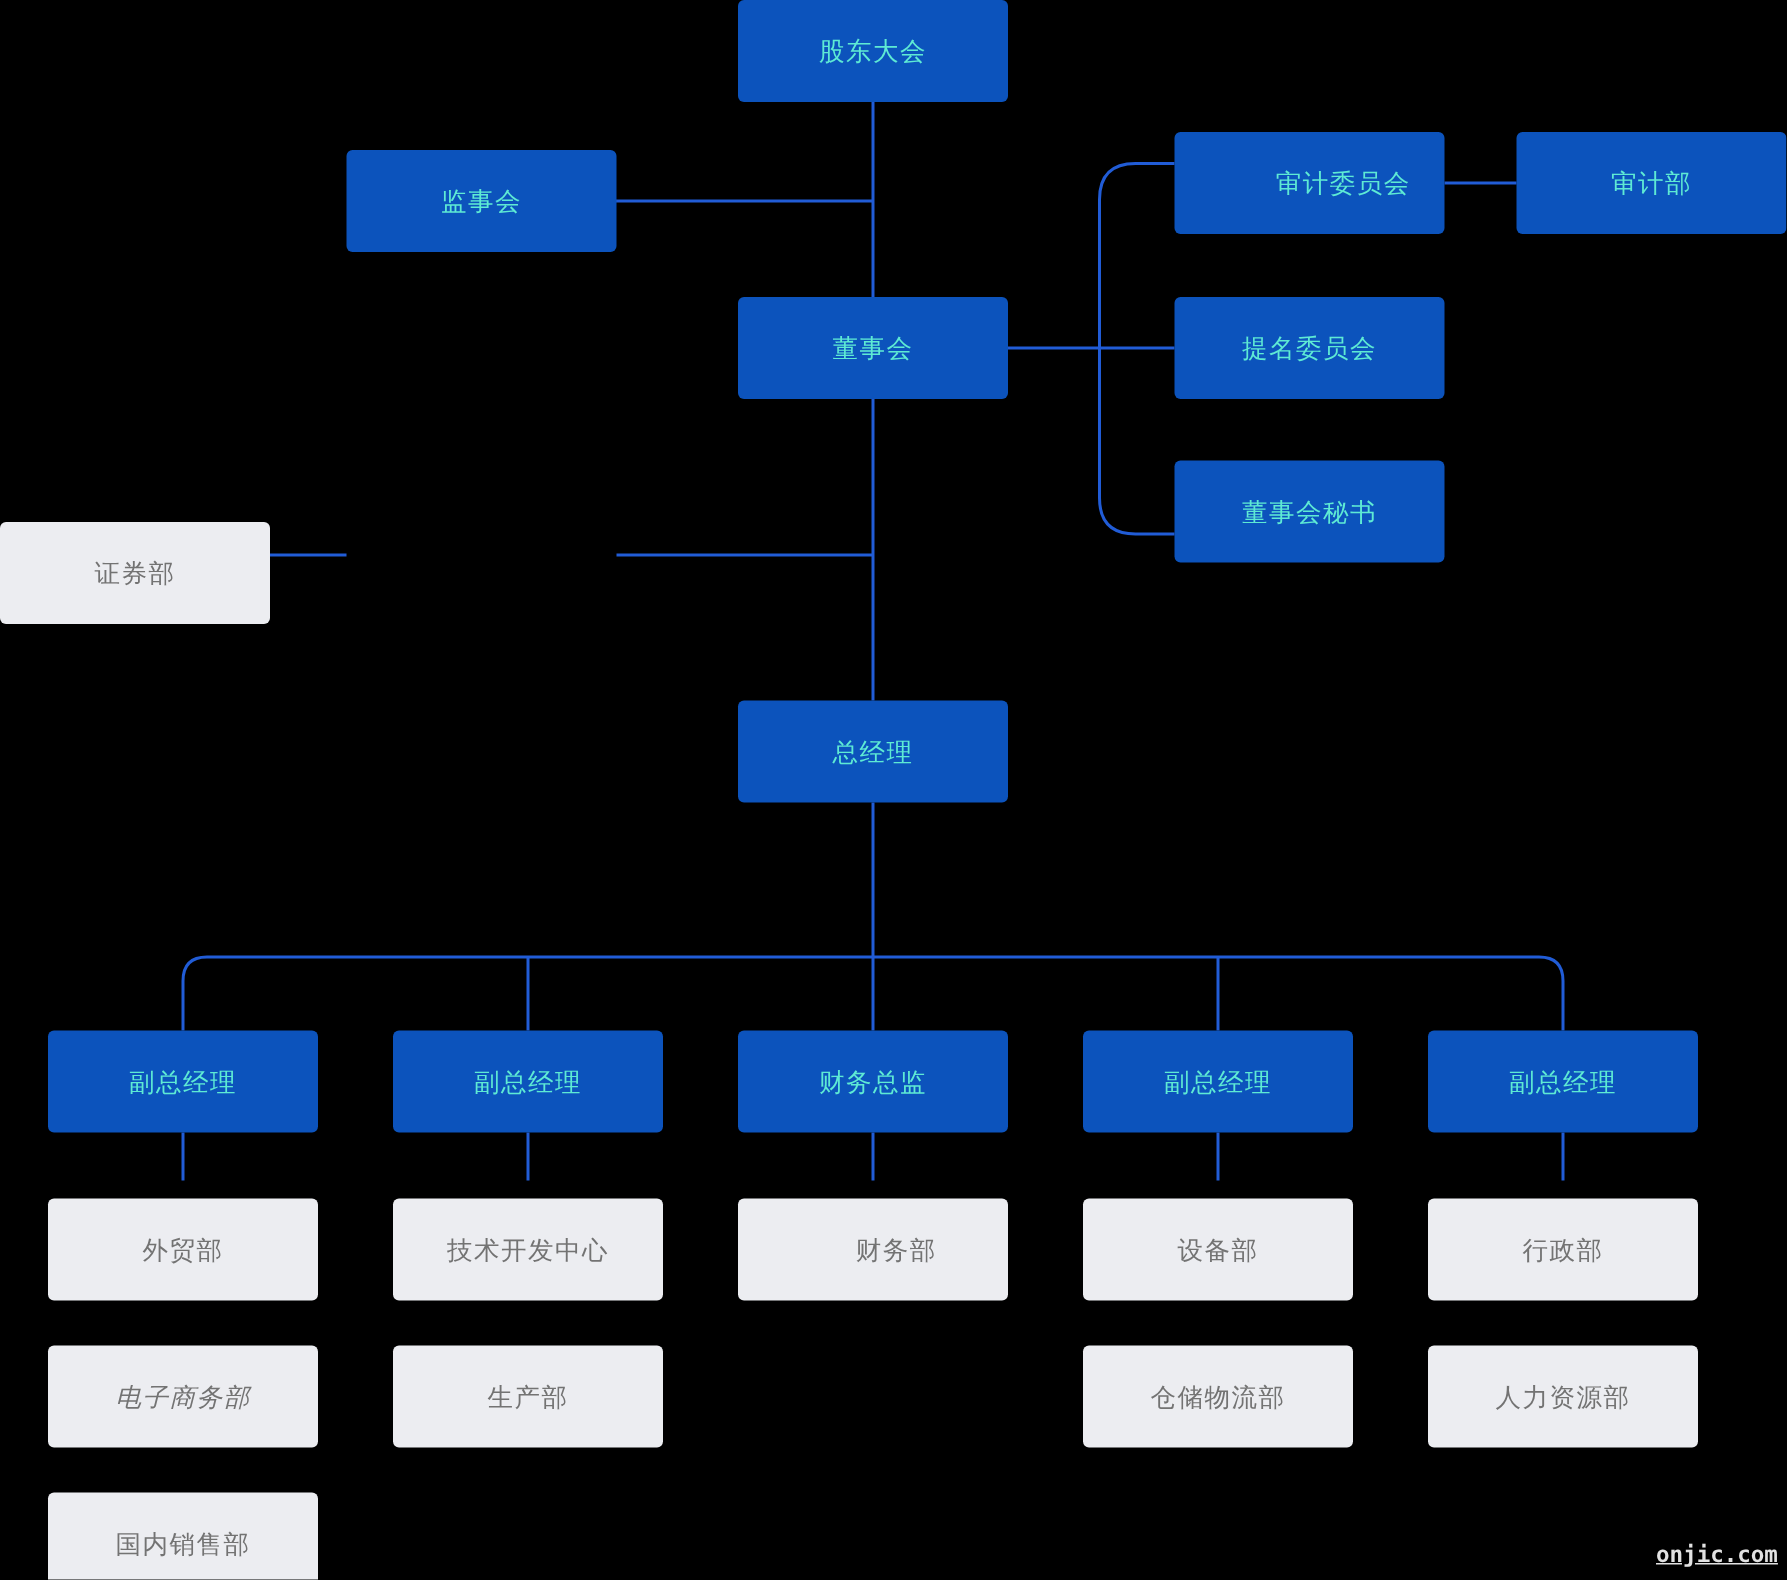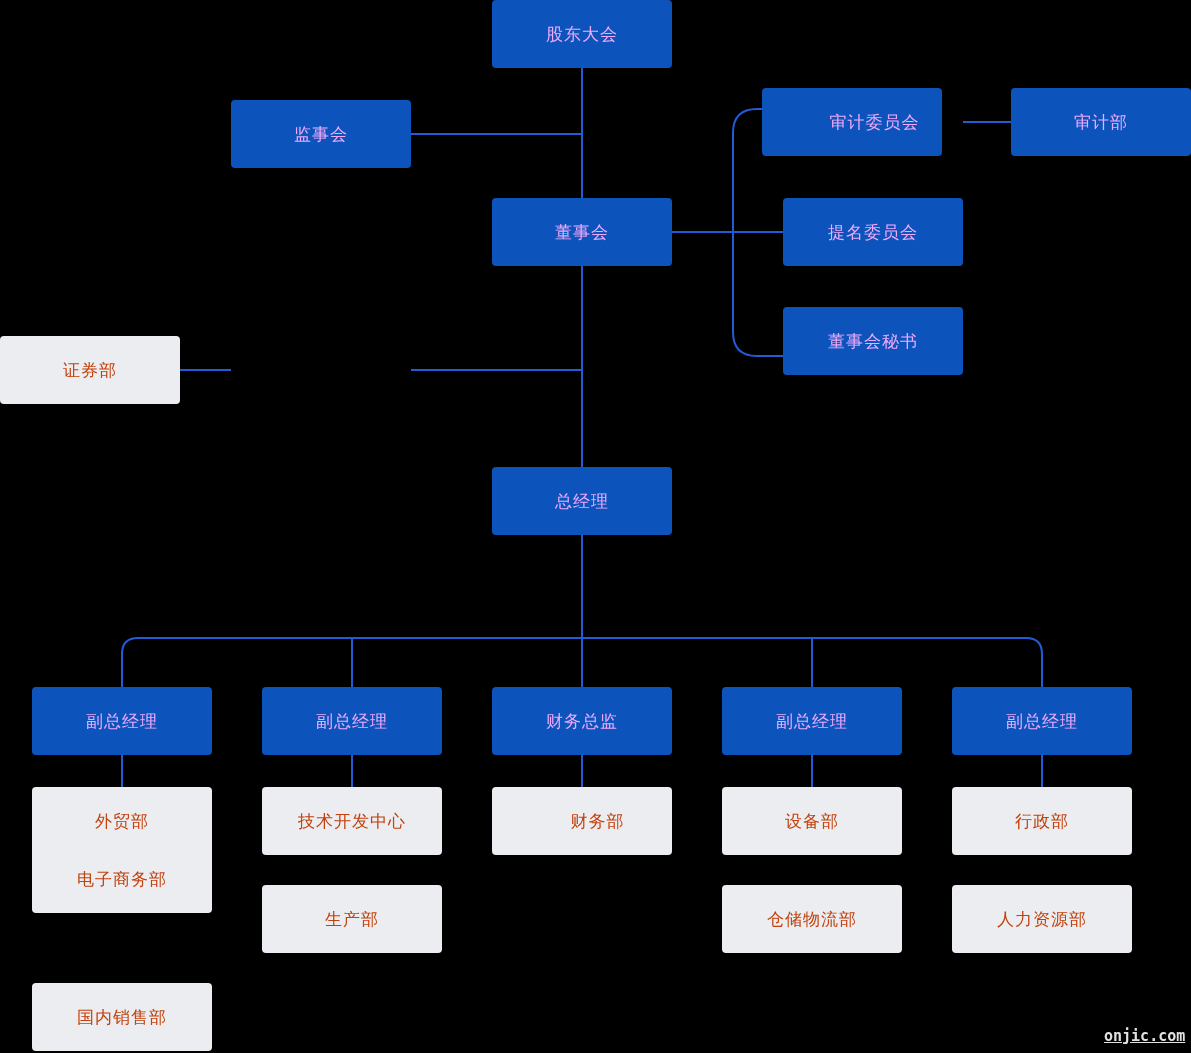--- a/index.html
+++ b/index.html
@@ -15,22 +15,22 @@
   .node{
     position:absolute;
     width:180px;height:68px;
     border-radius:4px;
     display:flex;align-items:center;justify-content:center;
     font-size:17px;letter-spacing:1px;
     z-index:2;
     box-sizing:border-box;
     white-space:nowrap;
   }
-  .node.blue{background:#0C53BC;color:#f0abfc;}
-  .node.gray{background:#ECEDF1;color:#c2410c;}
+  .node.blue{background:#0C53BC;color:#5eead4;}
+  .node.gray{background:#ECEDF1;color:#737373;margin-top:12px;}
   #watermark{
     position:absolute;
     left:1104px;top:1027px;
     z-index:3;
     font-family:"DejaVu Sans Mono", monospace;
     font-weight:bold;
     font-size:15px;
     color:#E2E2E2;
     letter-spacing:0px;
     text-decoration:underline;
@@ -67,42 +67,42 @@
       <path d="M 582 755 V 787"></path>
       <path d="M 812 755 V 787"></path>
       <path d="M 1042 755 V 787"></path>
     </g>
   </svg>
 
   <div class="node blue" style="left:492px;top:0px;">股东大会</div>
   <div class="node blue" style="left:231px;top:100px;">监事会</div>
   <div class="node blue" style="left:492px;top:198px;">董事会</div>
 
-  <div class="node blue" style="left:762px;top:88px;padding-left:45px;">审计委员会</div>
+  <div class="node blue" style="left:783px;top:88px;padding-left:45px;">审计委员会</div>
   <div class="node blue" style="left:1011px;top:88px;text-align:right;">审计部</div>
   <div class="node blue" style="left:783px;top:198px;">提名委员会</div>
   <div class="node blue" style="left:783px;top:307px;">董事会秘书</div>
 
   <div class="node gray" style="left:0px;top:336px;">证券部</div>
 
   <div class="node blue" style="left:492px;top:467px;">总经理</div>
 
   <div class="node blue" style="left:32px;top:687px;">副总经理</div>
   <div class="node blue" style="left:262px;top:687px;">副总经理</div>
   <div class="node blue" style="left:492px;top:687px;">财务总监</div>
   <div class="node blue" style="left:722px;top:687px;">副总经理</div>
   <div class="node blue" style="left:952px;top:687px;">副总经理</div>
 
   <div class="node gray" style="left:32px;top:787px;">外贸部</div>
   <div class="node gray" style="left:262px;top:787px;">技术开发中心</div>
   <div class="node gray" style="left:492px;top:787px;padding-left:31px;">财务部</div>
   <div class="node gray" style="left:722px;top:787px;">设备部</div>
   <div class="node gray" style="left:952px;top:787px;">行政部</div>
 
-  <div class="node gray" style="left:32px;top:845px;">电子商务部</div>
+  <div class="node gray" style="left:32px;top:885px;font-style:italic;">电子商务部</div>
   <div class="node gray" style="left:262px;top:885px;">生产部</div>
   <div class="node gray" style="left:722px;top:885px;">仓储物流部</div>
   <div class="node gray" style="left:952px;top:885px;">人力资源部</div>
 
   <div class="node gray" style="left:32px;top:983px;">国内销售部</div>
 
   <div id="watermark">onjic.com</div>
 </div>
 
 </body></html>

